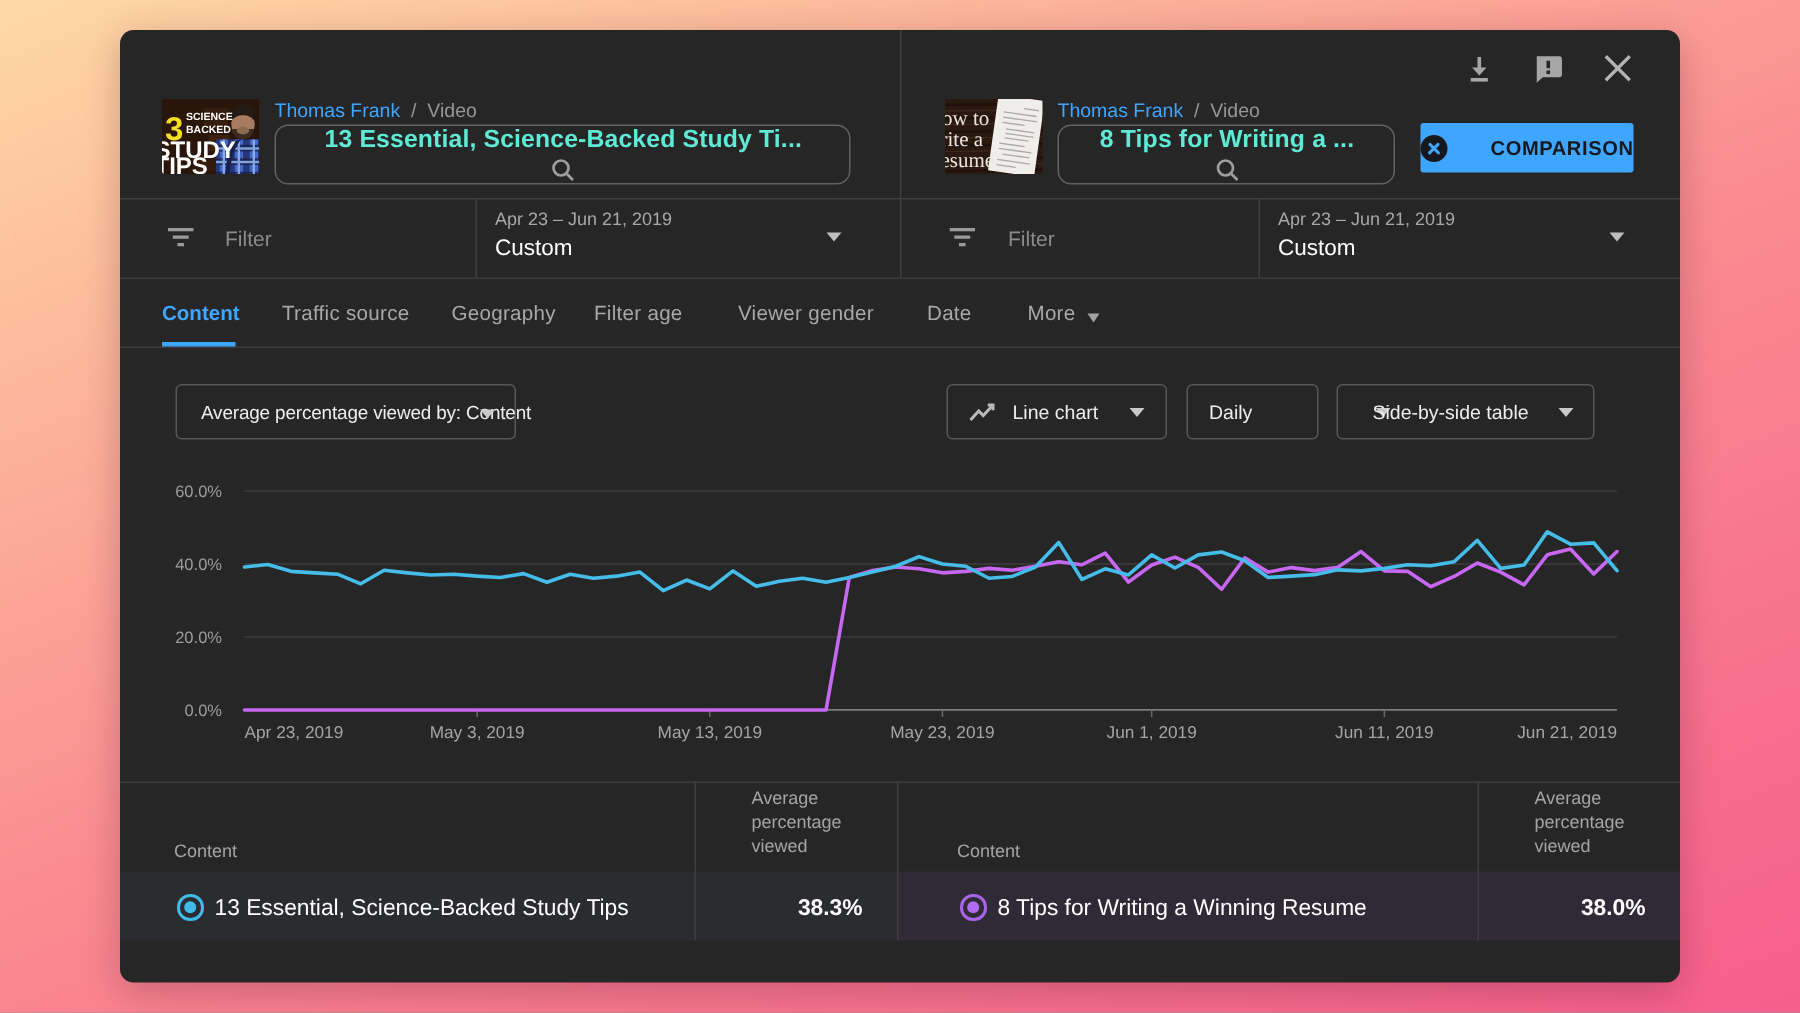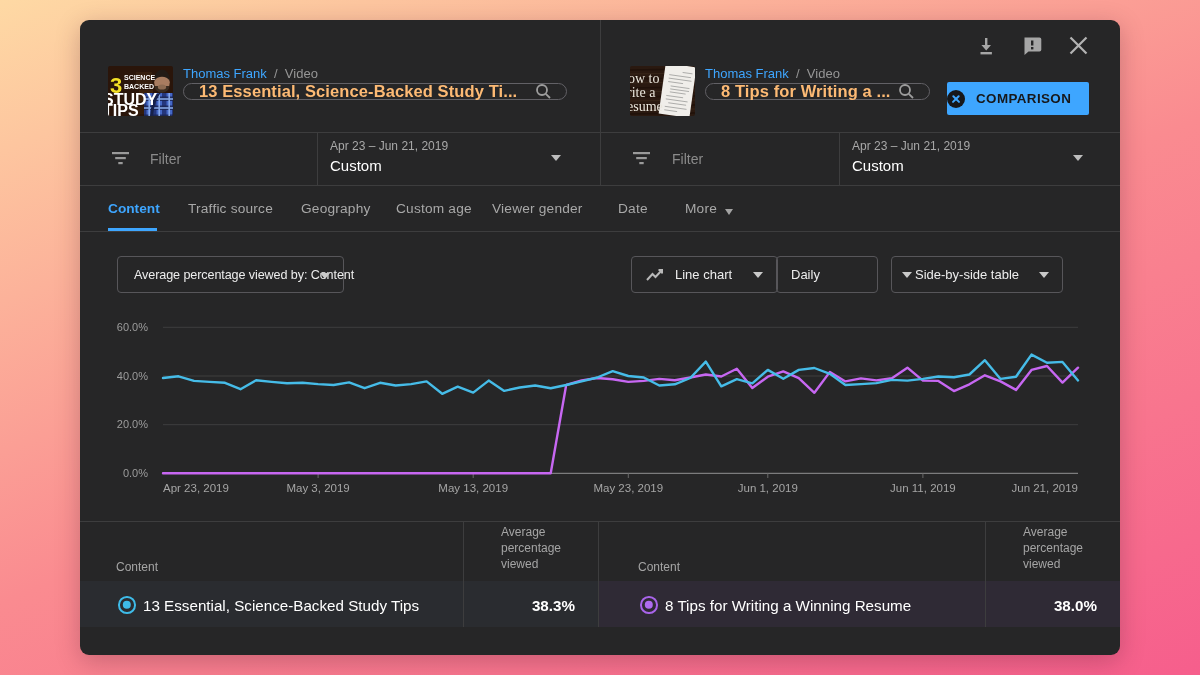--- a/index.html
+++ b/index.html
@@ -4,24 +4,24 @@
 * { margin:0; padding:0; box-sizing:border-box; }
 html,body { width:1200px; height:675px; overflow:hidden; }
 body { font-family:"Liberation Sans", sans-serif; background:linear-gradient(158deg, #fed9a4 0%, #fa8b90 52%, #f65e8c 100%); position:relative; }
 .panel { position:absolute; left:80px; top:20px; width:1040px; height:635px; background:#262627; border-radius:9px; overflow:hidden; box-shadow:0 6px 24px rgba(60,10,30,0.25); }
 .abs { position:absolute; }
 .hline { position:absolute; left:0; width:1040px; height:1px; background:#3d3d3e; }
 .vline { position:absolute; width:1px; background:#3d3d3e; }
 
 .bc { position:absolute; top:46px; font-size:13px; color:#969696; }
 .bc a { color:#3ea6ff; text-decoration:none; }
-.sbox { position:absolute; top:63px; height:17px; border:1.5px solid #626166; border-radius:9px; display:flex; align-items:center; color:#fdba74; font-weight:700; font-size:16.5px; padding:0 14px 0 15px; letter-spacing:0.1px; }
+.sbox { position:absolute; top:63px; height:40px; border:1.5px solid #626166; border-radius:9px; display:flex; align-items:center; color:#5eead4; font-weight:700; font-size:16.5px; padding:0 14px 0 15px; letter-spacing:0.1px;flex-direction:column; }
 .sbox .grow { flex:1; }
 .thumb { position:absolute; top:46px; width:65px; height:50px; border-radius:2px; overflow:hidden; }
-.cmpbtn { position:absolute; left:867px; top:62px; width:142px; height:33px; background:#3ea6ff; border-radius:2px; display:flex; align-items:center; justify-content:flex-start; gap:11px; color:#17181b; font-weight:700; font-size:13.4px; letter-spacing:0.4px; }
+.cmpbtn { position:absolute; left:867px; top:62px; width:142px; height:33px; background:#3ea6ff; border-radius:2px; display:flex; align-items:center; justify-content:space-between; gap:11px; color:#17181b; font-weight:700; font-size:13.4px; letter-spacing:0.4px; }
 .xcirc { width:18px; height:18px; border-radius:50%; background:#17181b; position:relative; flex:0 0 18px; }
 .xcirc:before, .xcirc:after { content:""; position:absolute; left:4px; top:8px; width:10px; height:2.4px; background:#3ea6ff; border-radius:1px; }
 .xcirc:before { transform:rotate(45deg); }
 .xcirc:after { transform:rotate(-45deg); }
 
 .filtxt { position:absolute; top:131px; font-size:14px; color:#8b8b8b; }
 .datelbl { position:absolute; top:119px; font-size:12px; color:#a8a8a8; }
 .custom { position:absolute; top:137px; font-size:15px; color:#fff; }
 .tri { position:absolute; width:0; height:0; border-left:5px solid transparent; border-right:5px solid transparent; border-top:6px solid #bdbdbd; }
 
@@ -176,41 +176,41 @@
       <rect x="6.3" y="11" width="4.4" height="2.2" fill="#9a9a9a"></rect>
     </svg>
   <div class="filtxt" style="left:592px;">Filter</div>
   <div class="datelbl" style="left:772px;">Apr 23 – Jun 21, 2019</div>
   <div class="custom" style="left:772px;">Custom</div>
   <div class="tri" style="left:993px; top:135px;"></div>
 
   <div class="tab act" style="left:28px;">Content</div>
   <div class="tab" style="left:108px;">Traffic source</div>
   <div class="tab" style="left:221px;">Geography</div>
-  <div class="tab" style="left:316px;">Custom age</div>
+  <div class="tab" style="left:316px;">Filter age</div>
   <div class="tab" style="left:412px;">Viewer gender</div>
   <div class="tab" style="left:538px;">Date</div>
   <div class="tab" style="left:605px;">More</div>
   <div class="tri" style="left:645px; top:189px; border-top-color:#a3a3a3; border-left-width:4.5px; border-right-width:4.5px;"></div>
   <div class="underline" style="left:28px; width:49px;"></div>
 
   <div class="cbox" style="left:37px; width:227px; padding:0 14px 0 16px;">
       <span style="font-size:12.6px; letter-spacing:-0.1px;">Average percentage viewed by: Content</span>
       <span class="ctri" style="position:absolute; right:13px; top:15.5px;"></span>
     </div>
   <div class="cbox" style="left:551px; width:147px; padding:0 14px 0 13px; gap:10px;text-align:center;">
     <svg width="20" height="16" viewBox="0 0 20 16">
         <path d="M2 13 L7.5 7 L10.5 10 L17 3" stroke="#b9b9b9" stroke-width="2" fill="none"></path>
         <path d="M13.5 3 H17 V6.5" stroke="#b9b9b9" stroke-width="2" fill="none"></path>
       </svg>
     <span>Line chart</span>
       <span style="flex:1"></span>
       <span class="ctri"></span>
     </div>
-  <div class="cbox" style="left:696px; width:102px; padding:0 14px 0 14px;gap:41px;">
+  <div class="cbox" style="left:711px; width:88px; padding:0 14px 0 14px;gap:41px;">
       <span>Daily</span>
       <span style="flex:1"></span>
       <span class="ctri"></span>
     </div>
   <div class="cbox" style="left:811px; width:172px; padding:0 14px 0 13px; gap:10px;">
     <svg width="18" height="18" viewBox="0 0 18 18">
         <path d="M8.2 2 L3 3.4 V14.6 L8.2 16 Z" fill="#b9b9b9"></path>
         <path d="M10 3 h4.5 v12 H10" stroke="#b9b9b9" stroke-width="1.6" fill="none"></path>
       </svg>
     <span>Side-by-side table</span>

